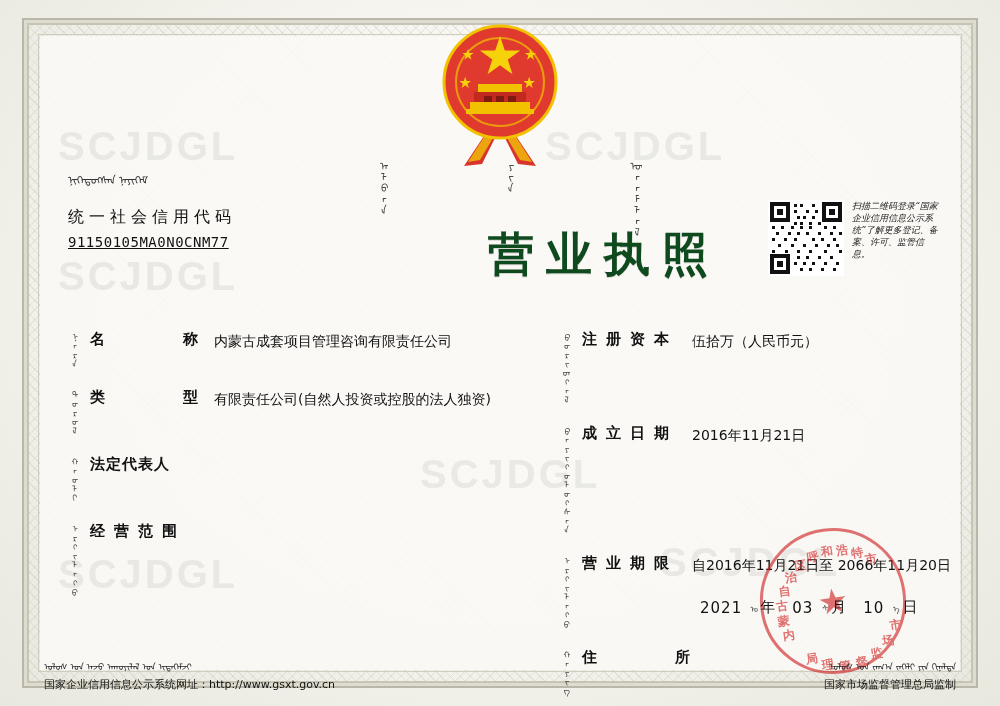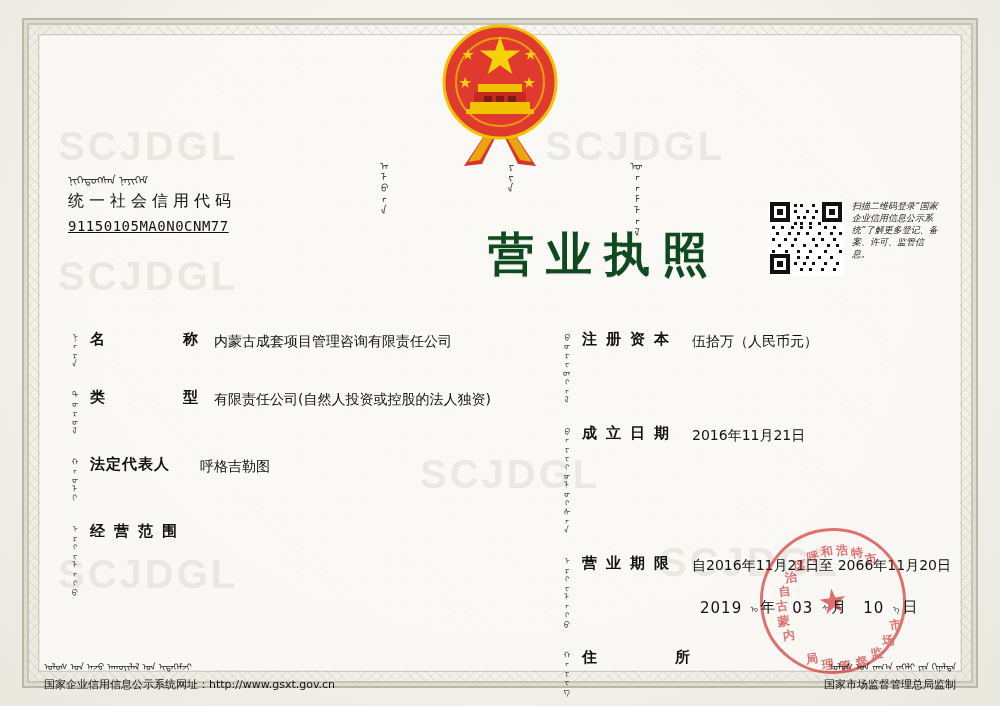--- a/index.html
+++ b/index.html
@@ -68,21 +68,21 @@
     writing-mode:vertical-lr;
     text-orientation:upright;
     font-size:9px;
     letter-spacing:1px;
     white-space:nowrap;
     opacity:.85;
   }
 
   
   .code-block{position:absolute;left:68px;top:168px;width:260px;}
-  .code-mong{font-size:11px;color:#333;letter-spacing:4px;margin-bottom:4px;}
+  .code-mong{font-size:11px;color:#333;letter-spacing:4px;margin-bottom:20px;}
   .code-title{
     font-family:Liberation Sans, sans-serif;
     font-size:16px;color:#111;letter-spacing:5px;font-weight:500;
   }
   .code-value{
     font-family:"DejaVu Sans Mono","Liberation Mono",monospace;
     font-size:14px;color:#111;margin-top:6px;letter-spacing:.5px;text-decoration:underline;
   }
 
   
@@ -318,21 +318,20 @@
 
       <div class="frow">
         <div class="mong">ᠲᠥᠷᠥᠯ</div>
         <div class="flabel sp4">类　　型</div>
         <div class="fvalue">有限责任公司(自然人投资或控股的法人独资)</div>
       </div>
 
       <div class="frow">
         <div class="mong">ᠬᠠᠤᠯᠢ</div>
         <div class="flabel">法定代表人</div>
-        <div class="fvalue">呼格吉勒图</div>
       </div>
 
       <div class="frow">
         <div class="mong">ᠡᠷᠬᠢᠯᠡᠬᠦ</div>
         <div class="flabel sp3">经营范围</div>
       </div>
 
     </div>
 
     <div class="col-right">
@@ -381,21 +380,21 @@
       <span style="transform:rotate(132deg) translate(0,-58px) rotate(-132deg)">场</span>
       <span style="transform:rotate(149deg) translate(0,-58px) rotate(-149deg)">监</span>
       <span style="transform:rotate(166deg) translate(0,-58px) rotate(-166deg)">督</span>
       <span style="transform:rotate(183deg) translate(0,-58px) rotate(-183deg)">管</span>
       <span style="transform:rotate(200deg) translate(0,-58px) rotate(-200deg)">理</span>
       <span style="transform:rotate(217deg) translate(0,-58px) rotate(-217deg)">局</span>
     </div>
   </div>
 
   <div class="dateline">
-    <span>2019</span>
+    <span>2021</span>
     <span class="mongsm">ᠣ</span>
     <span>年</span>
     <span style="width:12px"></span>
     <span>03</span>
     <span class="mongsm">ᠰ</span>
     <span>月</span>
     <span style="width:12px"></span>
     <span>10</span>
     <span class="mongsm">ᠡ</span>
     <span>日</span>

